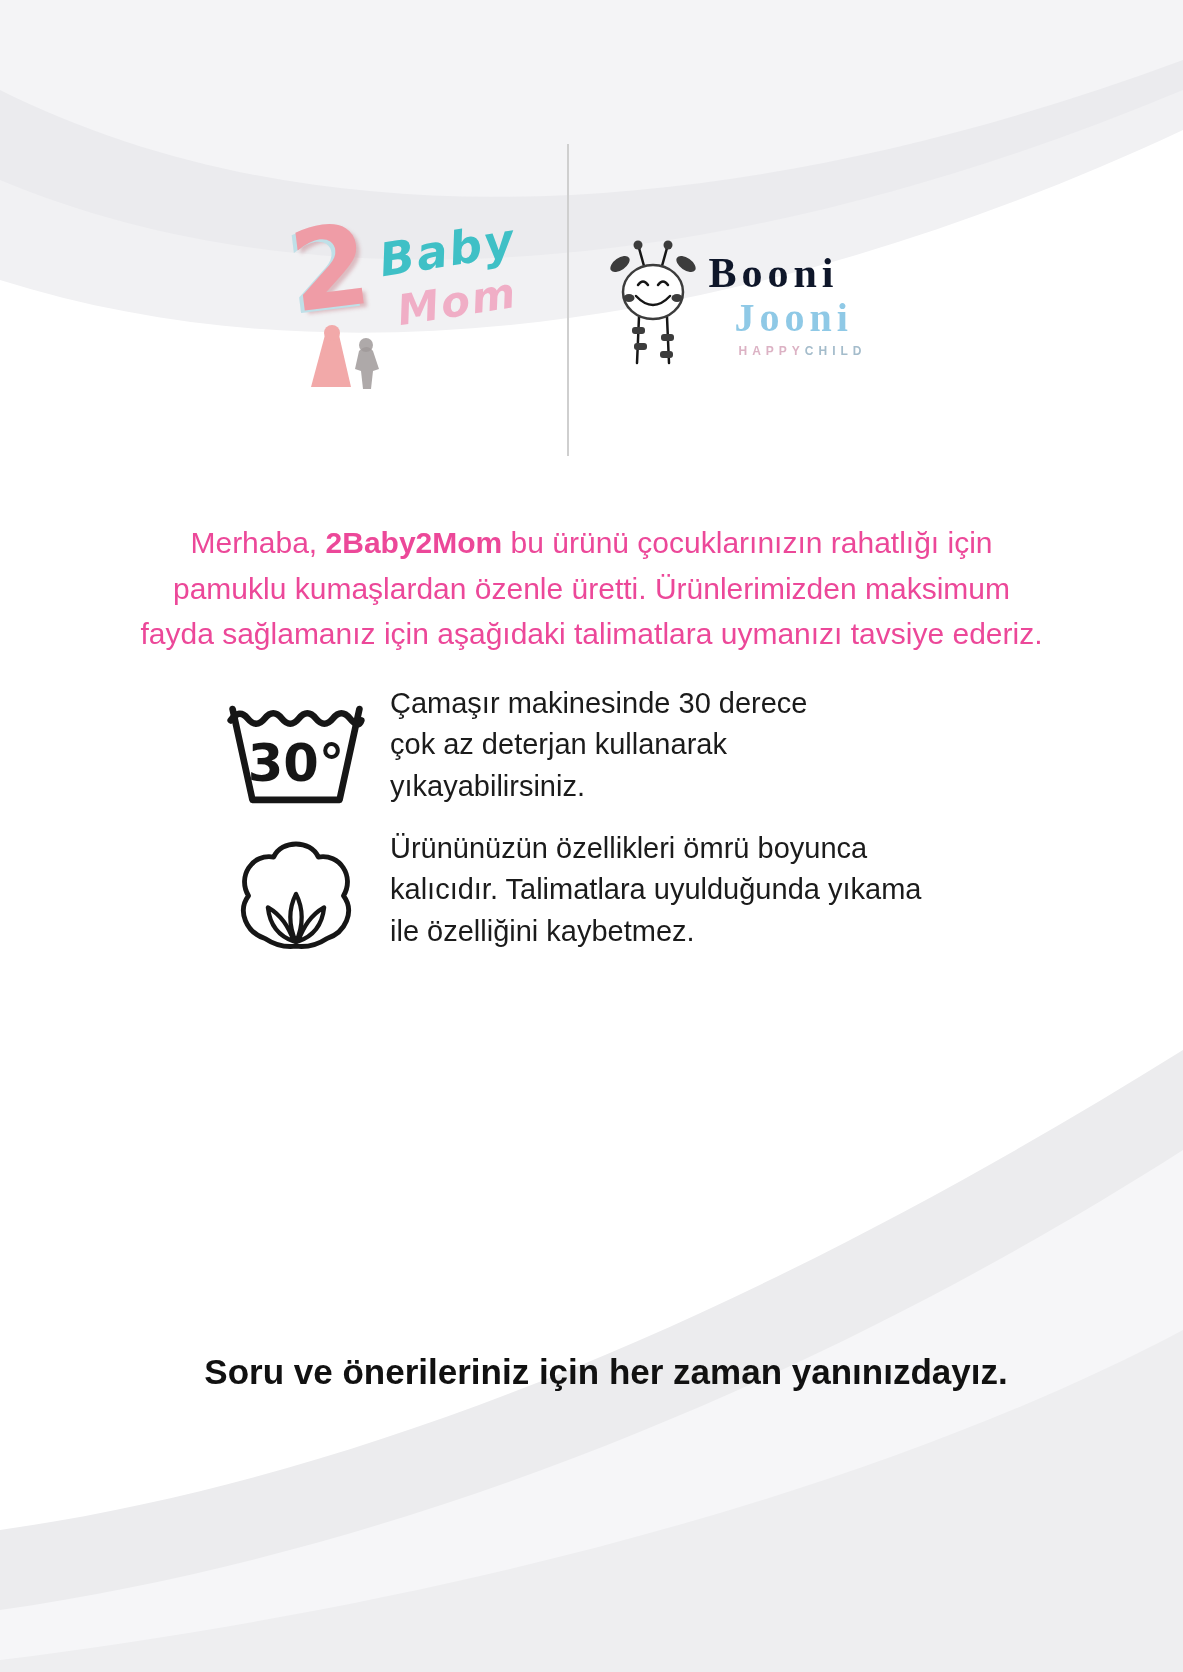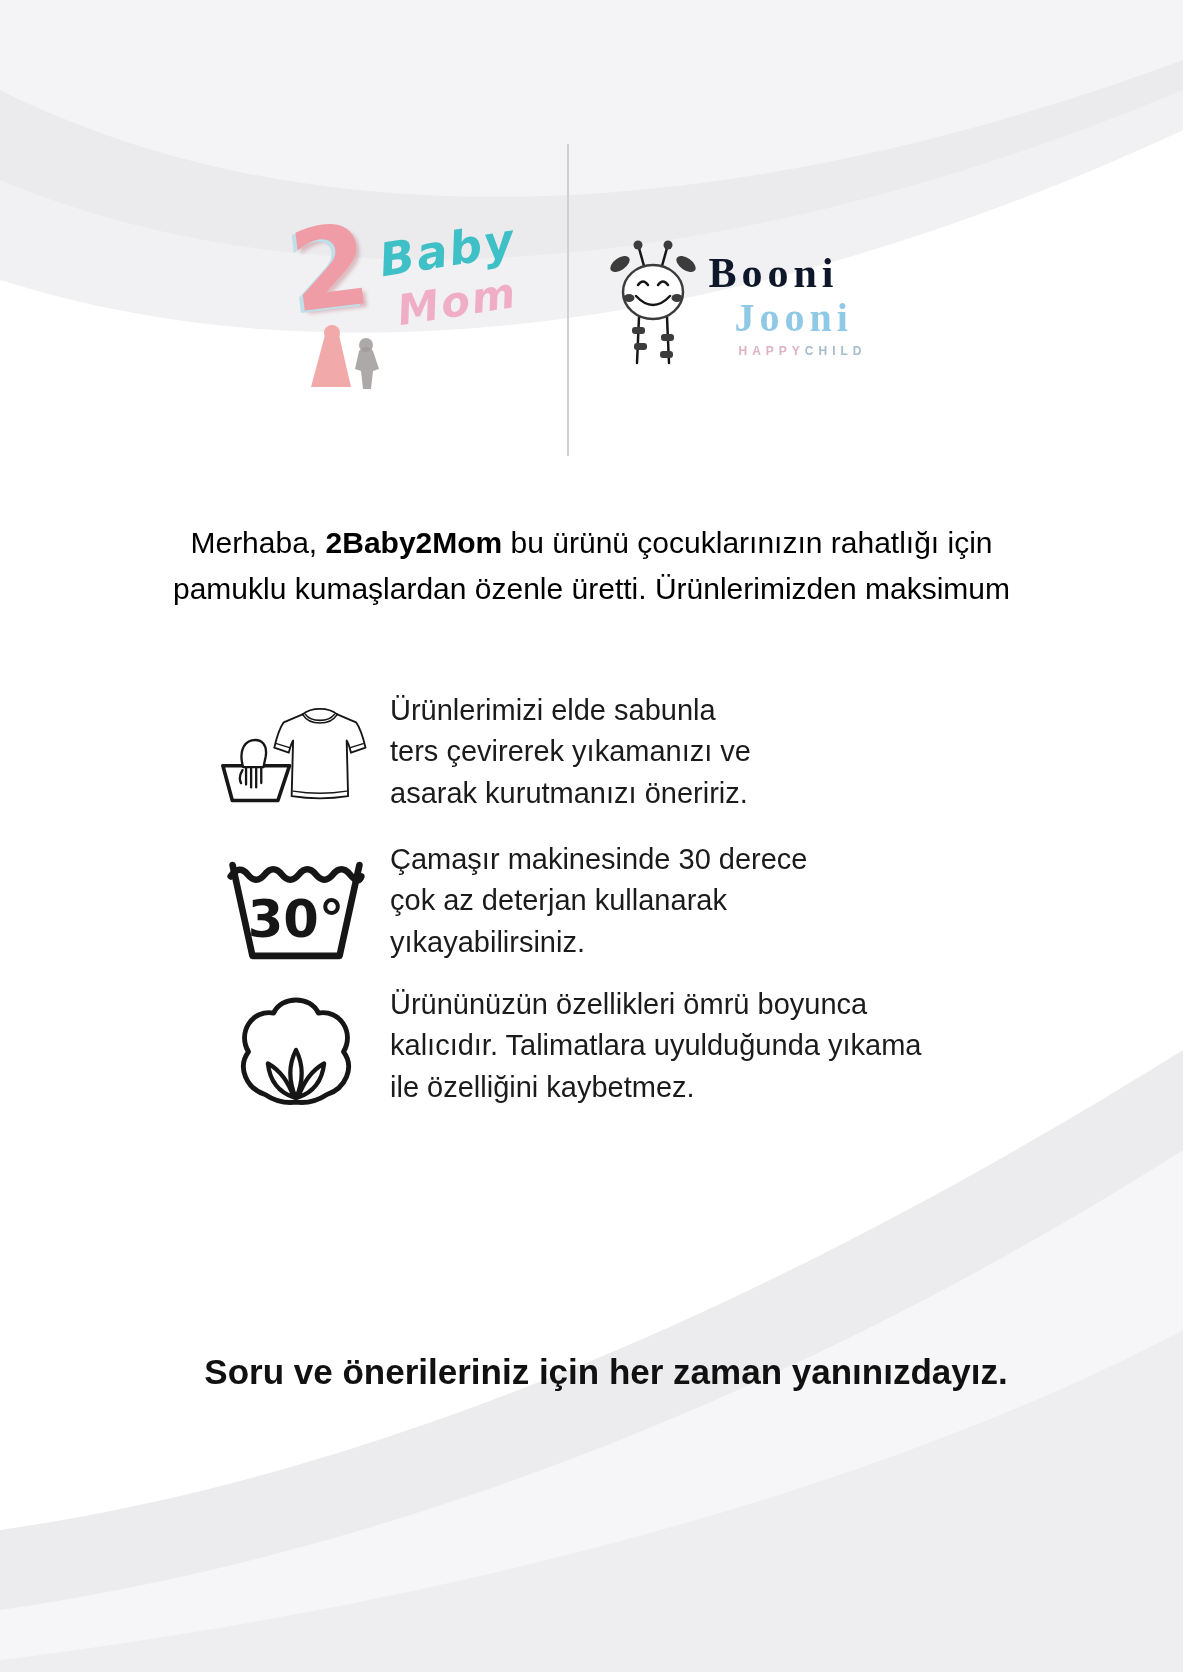--- a/index.html
+++ b/index.html
@@ -43,21 +43,21 @@
   .booni-text { margin-left:6px; margin-top:10px; font-family:"Liberation Serif", serif; }
   .booni-line1 { font-size:42px; font-weight:700; letter-spacing:5px; color:#0f172a; line-height:1.0; }
   .booni-line2 { font-size:40px; font-weight:700; letter-spacing:5px; color:#8fc9e6; line-height:1.0; margin-left:26px; margin-top:4px; }
   .booni-tagline { margin-left:30px; margin-top:6px; font-family:"Liberation Sans", sans-serif; font-size:12px; letter-spacing:5px; font-weight:700; }
   .tag-happy { color:#dcb2c4; }
   .tag-child { color:#a4bccb; }
 
   
   .intro {
     position:absolute; top:520px; left:0; width:100%;
-    text-align:center; font-size:30px; line-height:1.52; color:#000000;
+    text-align:center; font-size:30px; line-height:1.52; color:#ec4899;
   }
   .intro b { font-weight:700; }
 
   
   .list { position:absolute; top:682px; left:220px; width:800px; }
   .row { display:flex; align-items:center; margin-bottom:16px; }
   .row-icon { width:152px; display:flex; justify-content:center; align-items:center; flex:0 0 152px; }
   .row-text {
     margin-left:18px; font-size:29px; line-height:1.42; color:#1b1b1b;
     white-space:pre-line;
@@ -131,46 +131,25 @@
         <div class="booni-text">
           <div class="booni-line1">Booni</div>
           <div class="booni-line2">Jooni</div>
           <div class="booni-tagline"><span class="tag-happy">HAPPY</span><span class="tag-child">CHILD</span></div>
         </div>
       </div>
     </div>
 
     <p class="intro"><span>Merhaba, </span><b>2Baby2Mom</b><span> bu ürünü çocuklarınızın rahatlığı için</span><br>
     <span>pamuklu kumaşlardan özenle üretti. Ürünlerimizden maksimum</span><br>
-    </p>
+    <span>fayda sağlamanız için aşağıdaki talimatlara uymanızı tavsiye ederiz.</span></p>
 
     <div class="list">
 
 
-      <div class="row">
-        <div class="row-icon">
-          <svg width="170" height="140" viewBox="0 0 210 150">
-
-            <g transform="translate(68,8)">
-              <path class="ln" stroke-width="2.6" d="M46,15 L20,26 C13,36 10,48 7,61 L27,68 C29,60 31,54 33,51 L31,128 Q70,134 109,128 L107,51 C109,54 111,60 113,68 L133,61 C130,48 127,36 120,26 L94,15"></path>
-              <path class="ln" stroke-width="2.6" d="M46,15 C58,5 82,5 94,15"></path>
-              <path class="ln" stroke-width="2.2" d="M46,15 C56,31 84,31 94,15 M50,15 C58,26 82,26 90,15"></path>
-              <path class="ln" stroke-width="1.8" d="M9,55 L28,61 M131,55 L112,61 M33,121 Q70,127 107,121"></path>
-            </g>
-
-            <path class="ln" stroke-width="5" d="M4,94 L96,94 M4,94 L17,142 L80,142 L96,94"></path>
-
-            <path d="M32,96 C26,76 32,62 44,59 C58,56 66,66 63,82 L60,96 Z" fill="#ffffff" stroke="#161616" stroke-width="3.2" stroke-linejoin="round"></path>
-            <path class="ln" stroke-width="3.2" d="M36,96 L36,120 M43,98 L43,124 M50,98 L50,124 M57,96 L57,118 M31,100 Q25,110 29,118"></path>
-          </svg>
-        </div>
-        <div class="row-text">Ürünlerimizi elde sabunla
-ters çevirerek yıkamanızı ve
-asarak kurutmanızı öneririz.</div>
-      </div>
 
       <div class="row">
         <div class="row-icon">
           <svg width="142" height="126" viewBox="0 0 150 132">
             <path class="ln" stroke-width="7" d="M8,28 L29,124 L121,124 L142,28"></path>
             <path class="ln" stroke-width="7" d="M6,40 q9,-13 18,-2 q9,11 18,0 q9,-11 18,0 q9,11 18,0 q9,-11 18,0 q9,11 18,0 q9,-11 18,0 q9,11 12,2"></path>
             <text x="75" y="104" text-anchor="middle" font-family="DejaVu Sans, sans-serif" font-size="54" font-weight="700" fill="#161616">30°</text>
           </svg>
         </div>
         <div class="row-text">Çamaşır makinesinde 30 derece

